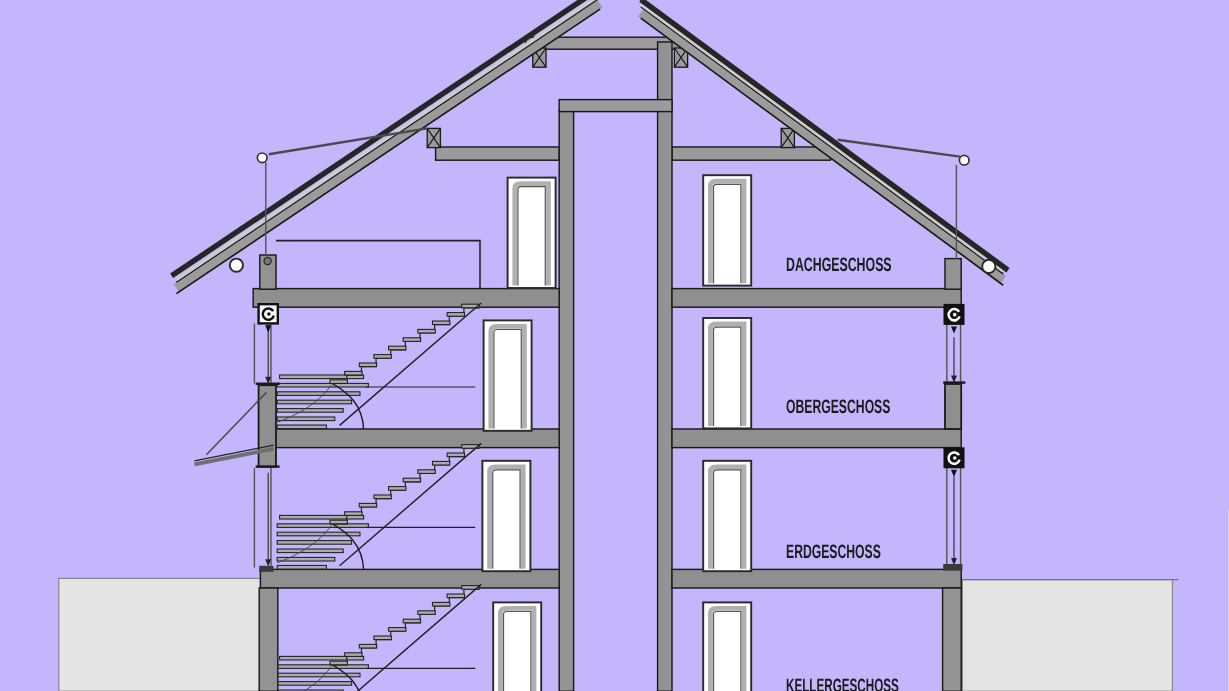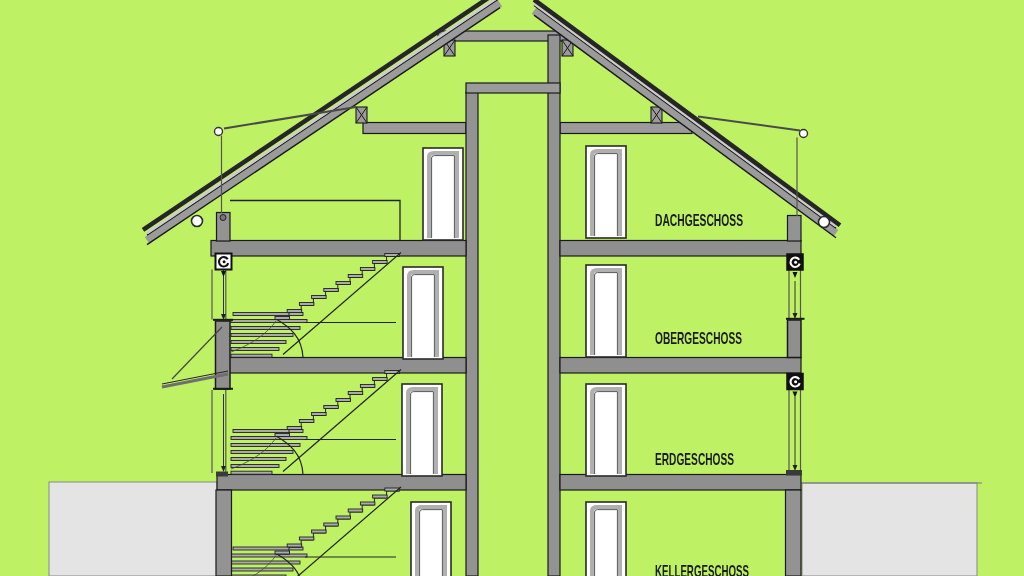--- a/index.html
+++ b/index.html
@@ -1,16 +1,16 @@
 <!DOCTYPE html>
 <html><head>
 <meta charset="utf-8">
 <style>
   html,body{margin:0;padding:0;background:#fff;}
-  #stage{position:relative;width:1024px;height:576px;overflow:hidden;background:#bef264;
+  #stage{position:relative;width:1024px;height:576px;overflow:hidden;background:#c4b5fd;
          font-family:"Liberation Sans",sans-serif;}
   svg{display:block}
   text.floor-label{font-family:"Liberation Sans",sans-serif;font-weight:700;font-size:16.2px;fill:#1c1c1c;}
 </style>
 </head>
 <body>
 
 <div id="stage">
 <svg width="1024" height="576" viewBox="0 0 1024 576" xmlns="http://www.w3.org/2000/svg" xmlns:xlink="http://www.w3.org/1999/xlink">
 

